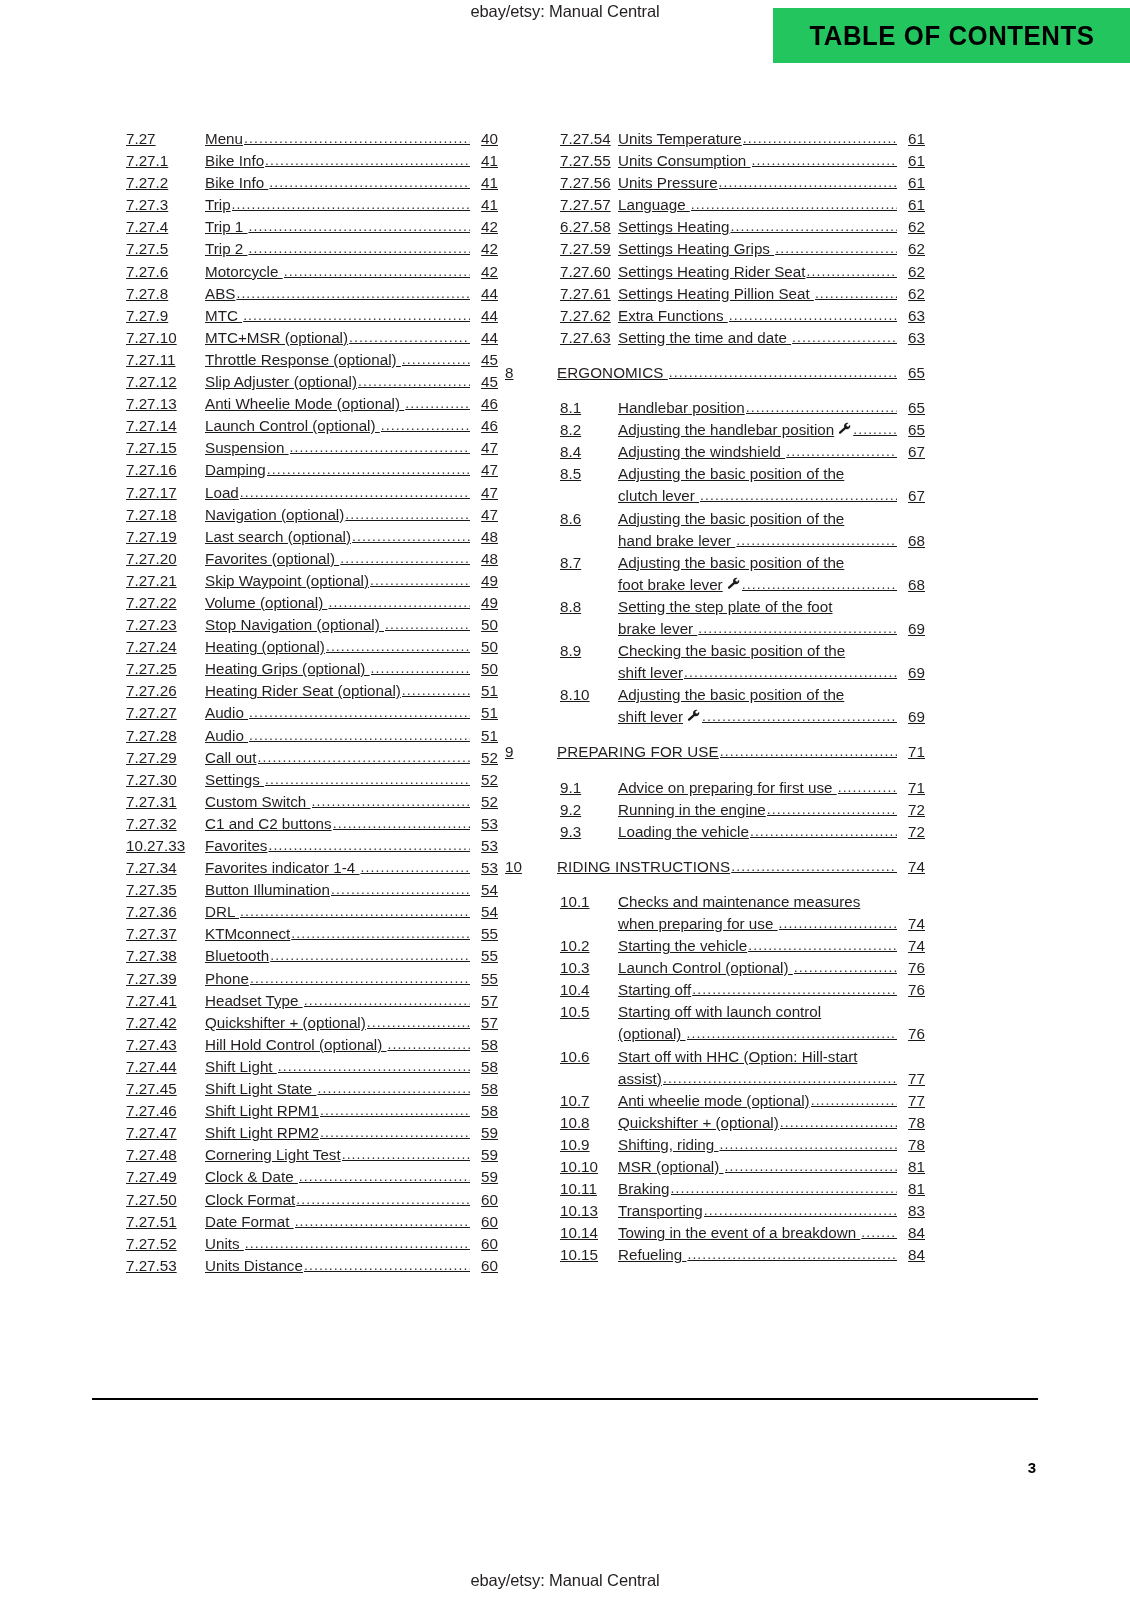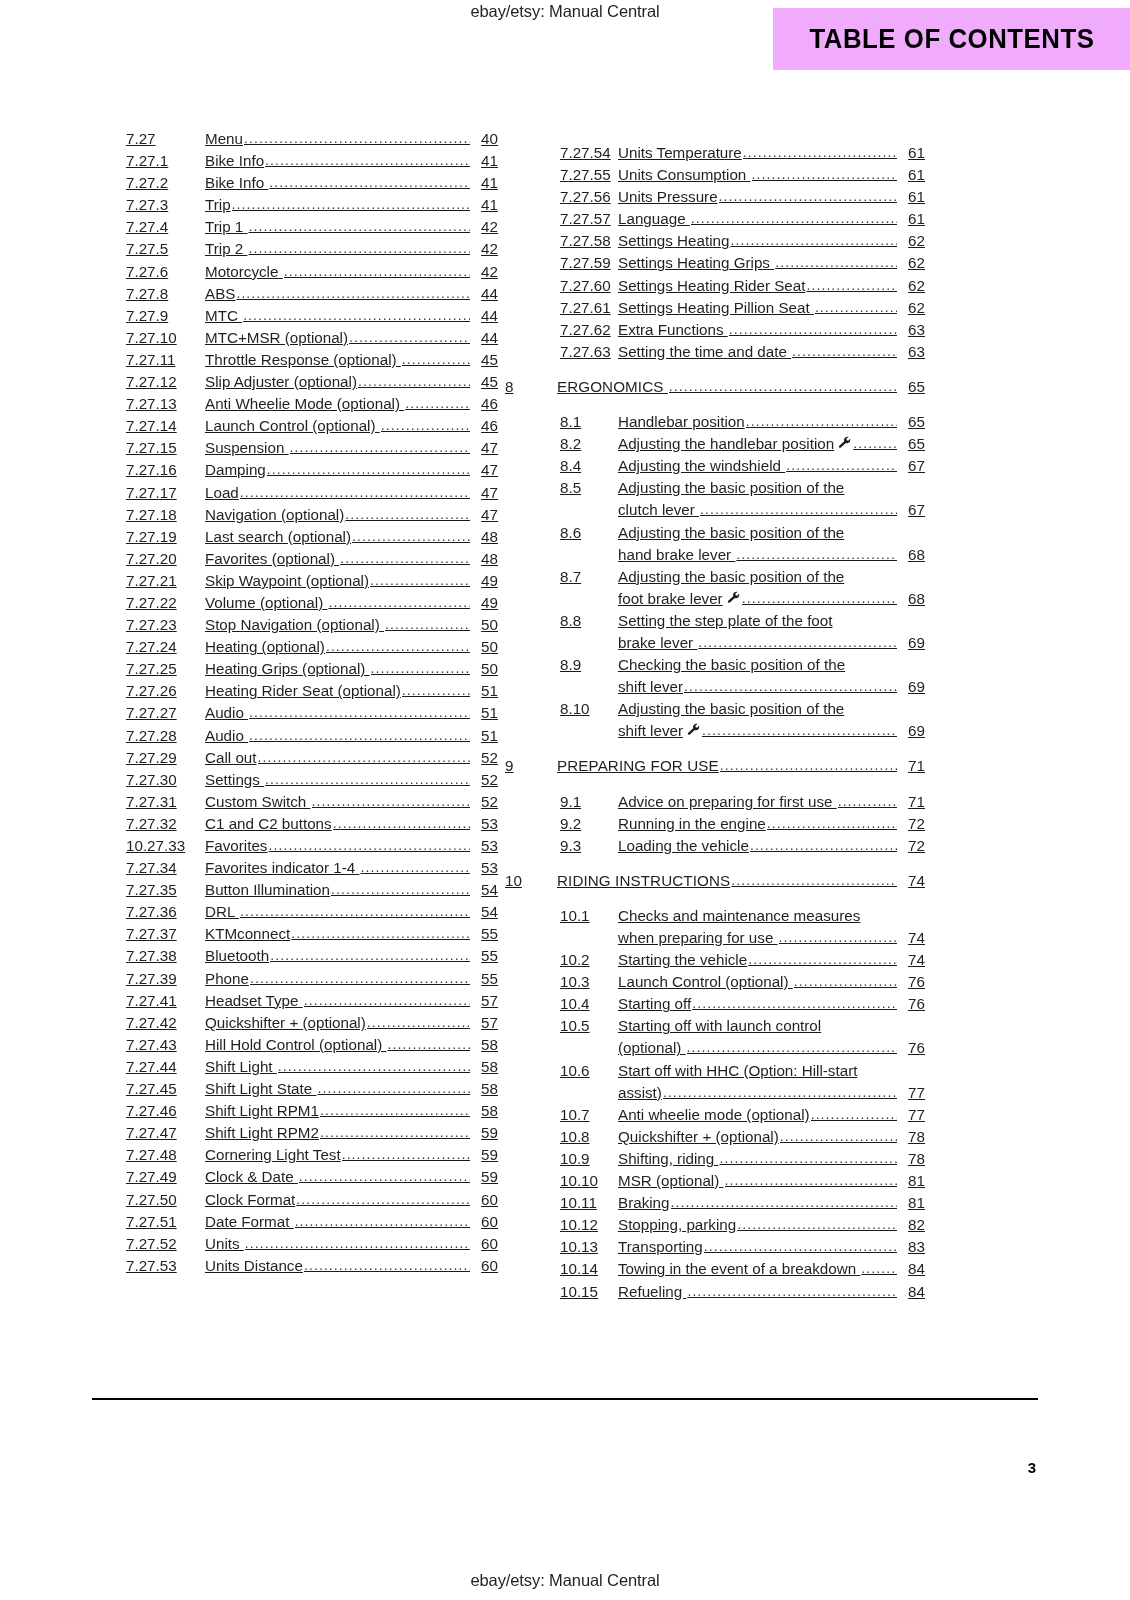--- a/index.html
+++ b/index.html
@@ -25,22 +25,22 @@
     text-align: center;
     font-size: 16.5px;
     color: #231f20;
     letter-spacing: -0.1px;
   }
   #toc-banner {
     position: absolute;
     top: 8px;
     left: 773px;
     width: 357px;
-    height: 62px;
-    background: #f0abfc;
+    height: 55px;
+    background: #22c55e;
     display: flex;
     align-items: center;
     justify-content: center;
   }
   #toc-banner-title {
     font-size: 28px;
     font-weight: bold;
     letter-spacing: 0.6px;
     color: #000000;
     transform: scaleX(0.92);
@@ -48,21 +48,21 @@
     white-space: nowrap;
   }
 
   
   .column {
     position: absolute;
     top: 128px;
     text-decoration: underline;
   }
   #column-left  { left: 126px;  width: 372px; }
-  #column-right { left: 505px;  width: 420px; margin-top: 14px; }
+  #column-right { left: 505px;  width: 420px; }
 
   
   .toc-entry {
     display: flex;
     align-items: flex-start;
     font-size: 15.2px;
     line-height: 22.1px;
     color: #231f20;
     white-space: nowrap;
   }
@@ -723,21 +723,21 @@
       <span class="num">7.27.57</span>
       <div class="title-wrap">
         <div class="title-line">
           <span class="label">Language </span>
           <span class="leader"></span>
           <span class="pageno">61</span>
         </div>
       </div>
     </div>
     <div class="toc-entry lvl-sub">
-      <span class="num">7.27.58</span>
+      <span class="num">6.27.58</span>
       <div class="title-wrap">
         <div class="title-line">
           <span class="label">Settings Heating</span>
           <span class="leader"></span>
           <span class="pageno">62</span>
         </div>
       </div>
     </div>
     <div class="toc-entry lvl-sub">
       <span class="num">7.27.59</span>
@@ -1103,30 +1103,20 @@
       <span class="num">10.11</span>
       <div class="title-wrap">
         <div class="title-line">
           <span class="label">Braking</span>
           <span class="leader"></span>
           <span class="pageno">81</span>
         </div>
       </div>
     </div>
     <div class="toc-entry lvl-sub">
-      <span class="num">10.12</span>
-      <div class="title-wrap">
-        <div class="title-line">
-          <span class="label">Stopping, parking</span>
-          <span class="leader"></span>
-          <span class="pageno">82</span>
-        </div>
-      </div>
-    </div>
-    <div class="toc-entry lvl-sub">
       <span class="num">10.13</span>
       <div class="title-wrap">
         <div class="title-line">
           <span class="label">Transporting</span>
           <span class="leader"></span>
           <span class="pageno">83</span>
         </div>
       </div>
     </div>
     <div class="toc-entry lvl-sub">

